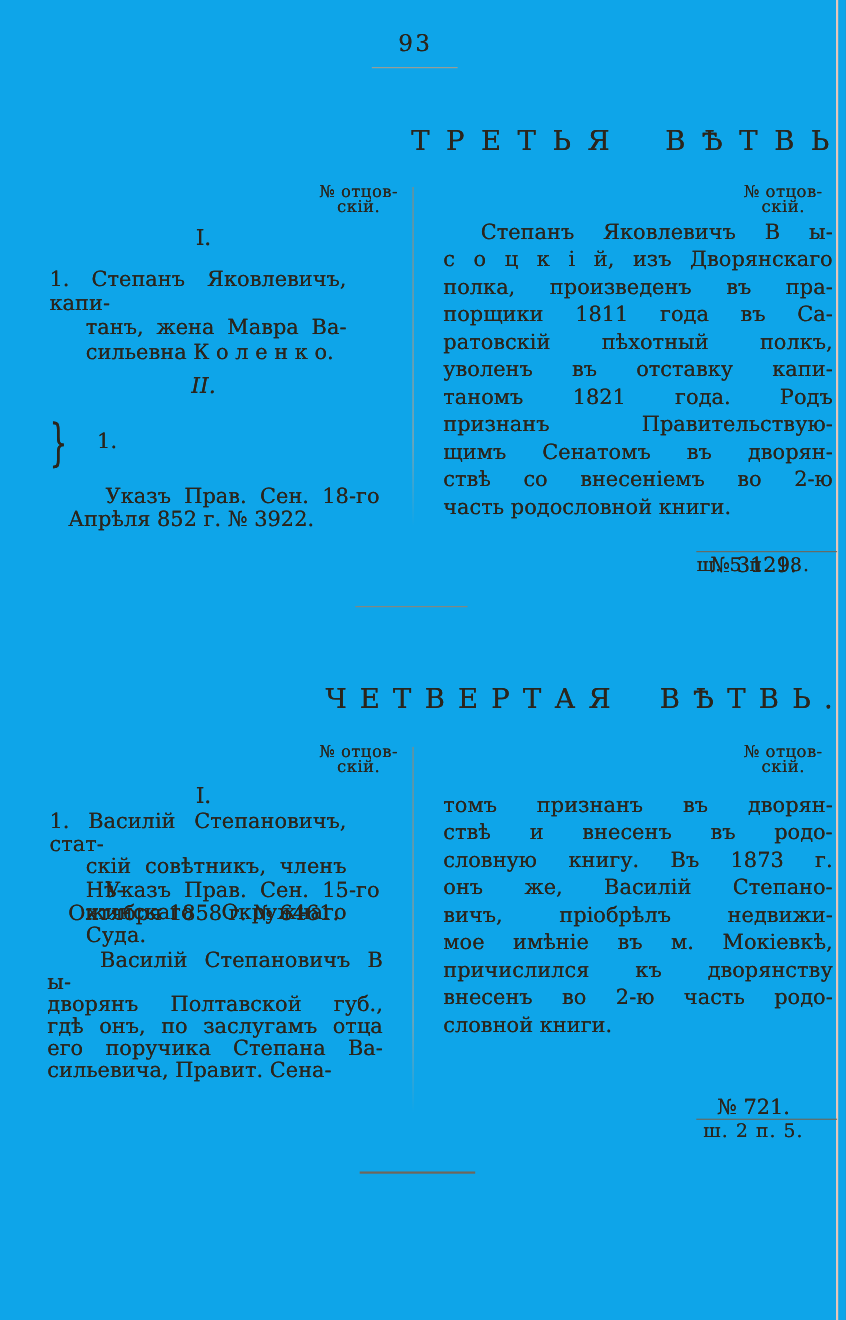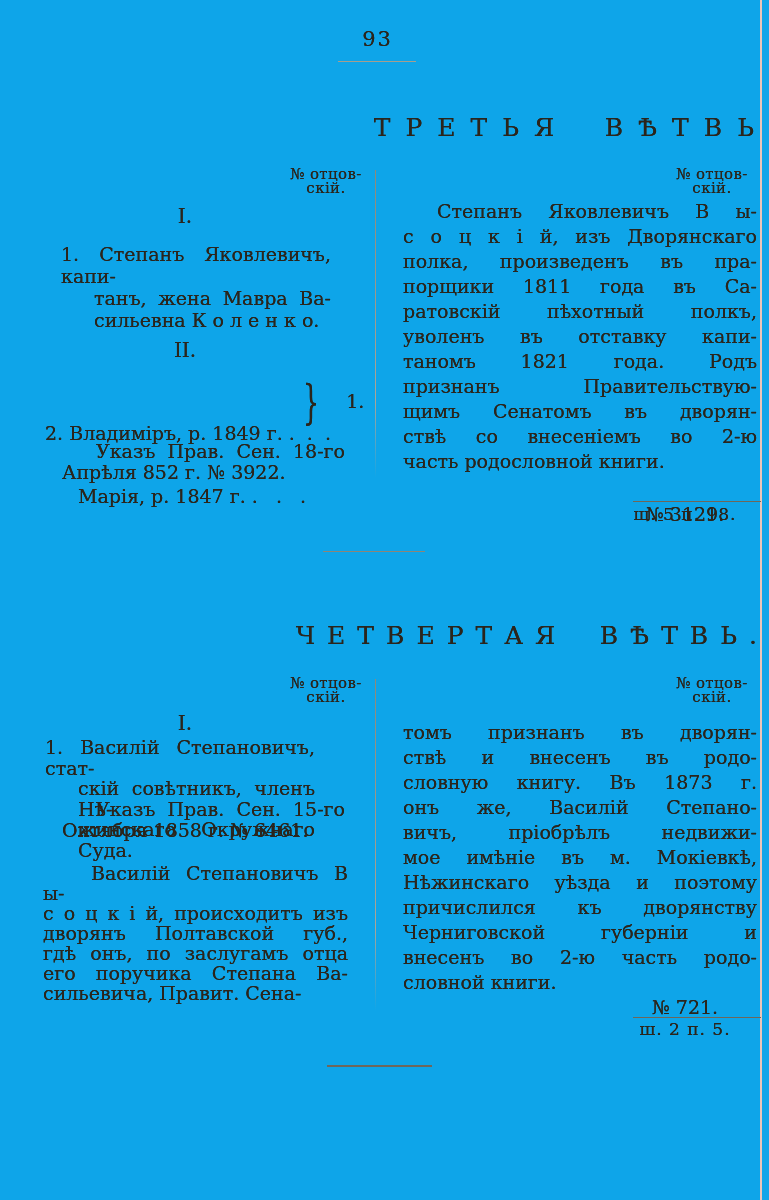--- a/index.html
+++ b/index.html
@@ -32,24 +32,24 @@
   #s1rh { left:667px; top:168px; width:90px; }
   #s2lh { left:281px; top:677px; width:90px; }
   #s2rh { left:667px; top:677px; width:90px; }
 
   .vrule { width:1px; background:linear-gradient(to bottom,#8f8878,#aca496 75%,rgba(172,164,150,0)); }
   #vr1 { left:375px; top:170px; height:308px; }
   #vr2 { left:375px; top:679px; height:332px; }
 
   .roman { width:290px; left:40px; text-align:center; font-size:20px; }
   #s1i  { top:204px; }
-  #s1ii { top:338px; }
+  #s1ii { top:338px;font-style:italic; }
   #s2i  { top:711px; }
 
-  #s1item1 { left:45px; top:243px; width:270px; font-size:19px; line-height:22px;margin-left:16px; }
+  #s1item1 { left:45px; top:243px; width:270px; font-size:19px; line-height:22px; }
   #s1group { left:45px; top:381px; display:flex; align-items:flex-start; }
   .dotlines { font-size:19px; line-height:21px; white-space:pre; width:258px; }
   .dotline2 { padding-left:33px; }
   .brace { font-size:46px; line-height:42px; transform:scaleX(.55); transform-origin:left center; }
   .braceref { font-size:19px; margin-left:14px; padding-top:9px; }
   #s1ukaz { left:62px; top:441px; width:283px; font-size:19px; line-height:21px; }
   #s1rbody { left:403px; top:199px; width:354px; font-size:19px; line-height:25px; }
 
   .refnum  { left:612px; width:146px; text-align:center; font-size:19px; }
   .refrule { left:633px; width:128px; height:1px; background:#6f6758; }
@@ -93,24 +93,20 @@
   <div id="s1i" class="abs roman">I.</div>
   <div id="s1item1" class="abs lines hang">
       <div class="tline">1. Степанъ Яковлевичъ, капи-</div>
       <div class="tline">танъ, жена Мавра Ва-</div>
       <div class="tline">сильевна К о л е н к о.</div>
     </div>
 
   <div id="s1ii" class="abs roman">II.</div>
 
   <div id="s1group" class="abs">
-    <div class="dotlines">
-      <div>2. Владиміръ, р. 1849 г. .  .  .</div>
-      <div class="dotline2">Марія, р. 1847 г. .   .   .</div>
-    </div>
     <div class="brace">}</div>
     <div class="braceref">1.</div>
   </div>
 
   <div id="s1ukaz" class="abs lines find">
       <div class="tline">Указъ Прав. Сен. 18-го</div>
       <div class="tline">Апрѣля 852 г. № 3922.</div>
     </div>
 
   <div id="s1rbody" class="abs lines find">
@@ -149,37 +145,34 @@
       <div class="tline">1. Василій Степановичъ, стат-</div>
       <div class="tline">скій совѣтникъ, членъ Нѣ-</div>
       <div class="tline">жинскаго Окружнаго Суда.</div>
     </div>
   <div id="s2ukaz" class="abs lines find">
       <div class="tline">Указъ Прав. Сен. 15-го</div>
       <div class="tline">Октября 1858 г. № 6461.</div>
     </div>
   <div id="s2para2" class="abs lines find">
       <div class="tline">Василій Степановичъ В ы-</div>
-      <div class="tline">с о ц к і й,  происходитъ  изъ</div>
       <div class="tline">дворянъ Полтавской губ.,</div>
       <div class="tline">гдѣ онъ, по заслугамъ отца</div>
       <div class="tline">его поручика Степана Ва-</div>
       <div class="tline">сильевича, Правит. Сена-</div>
     </div>
 
   <div id="s2rbody" class="abs lines">
       <div class="tline">томъ признанъ въ дворян-</div>
       <div class="tline">ствѣ и внесенъ въ родо-</div>
       <div class="tline">словную книгу. Въ 1873 г.</div>
       <div class="tline">онъ же, Василій Степано-</div>
       <div class="tline">вичъ, пріобрѣлъ недвижи-</div>
       <div class="tline">мое имѣніе въ м. Мокіевкѣ,</div>
-      <div class="tline">Нѣжинскаго уѣзда и поэтому</div>
       <div class="tline">причислился къ дворянству</div>
-      <div class="tline">Черниговской губерніи и</div>
       <div class="tline">внесенъ во 2-ю часть родо-</div>
       <div class="tline">словной книги.</div>
     </div>
   <div id="s2num" class="abs refnum">№ 721.</div>
   <div id="s2numrule" class="abs refrule"></div>
   <div id="s2code" class="abs refcode">ш. 2 п. 5.</div>
 
   <div id="div2" class="abs divider"></div>
 </div>
 

